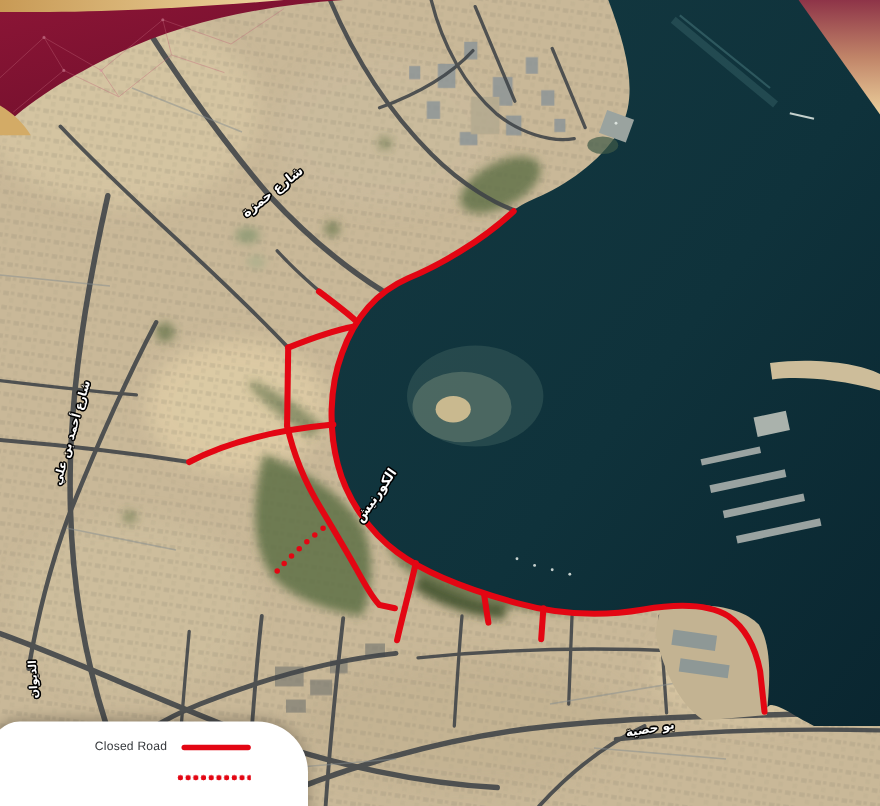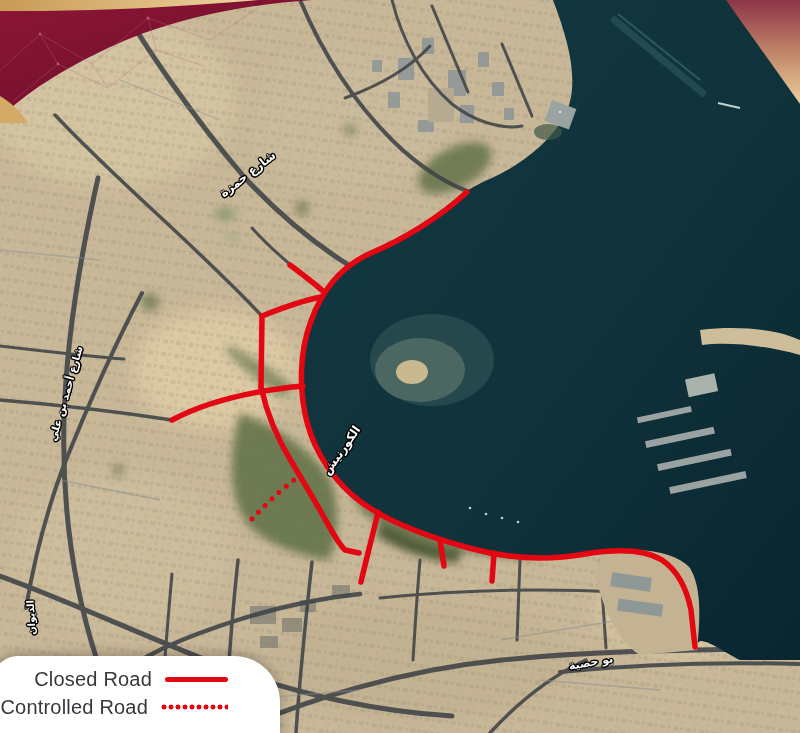--- a/index.html
+++ b/index.html
@@ -27,21 +27,21 @@
   .corner-tr{position:absolute;right:0;top:0;width:80px;height:106px;}
   
   .legend{
     position:absolute;left:-8px;top:656px;width:288px;height:92px;
     background:#fff;border-radius:26px 46px 0 0;
     box-shadow:0 -2px 12px rgba(0,0,0,.28);
     display:flex;flex-direction:column;padding-top:9px;box-sizing:border-box;
   }
   .lg-row{display:flex;align-items:center;justify-content:flex-end;
     gap:13px;height:28px;padding-right:52px;}
-  .lg-label{font-size:20px;color:#35383c;letter-spacing:.2px;}
+  .lg-label{font-size:11px;color:#35383c;letter-spacing:.2px;}
   .lg-line{flex:0 0 auto;}
   .lg-solid{width:63px;height:5px;background:#E30613;border-radius:3px;}
   .lg-dotted{width:67px;height:6px;
     background-image:radial-gradient(circle at 3px 3px,#E30613 2.3px,rgba(0,0,0,0) 2.7px);
     background-size:7px 6px;background-repeat:repeat-x;}
 </style>
 </head>
 <body>
 
 <div class="stage">
@@ -250,18 +250,17 @@
       <polygon points="6,0 80,0 80,104" fill="url(#trG)"></polygon>
     </svg>
   </div>
 
   <div class="legend">
     <div class="lg-row">
       <span class="lg-label">Closed Road</span>
       <span class="lg-line lg-solid"></span>
     </div>
     <div class="lg-row">
-      <span class="lg-label">Controlled Road</span>
       <span class="lg-line lg-dotted"></span>
     </div>
   </div>
 
 </div>
 
 </body></html>

